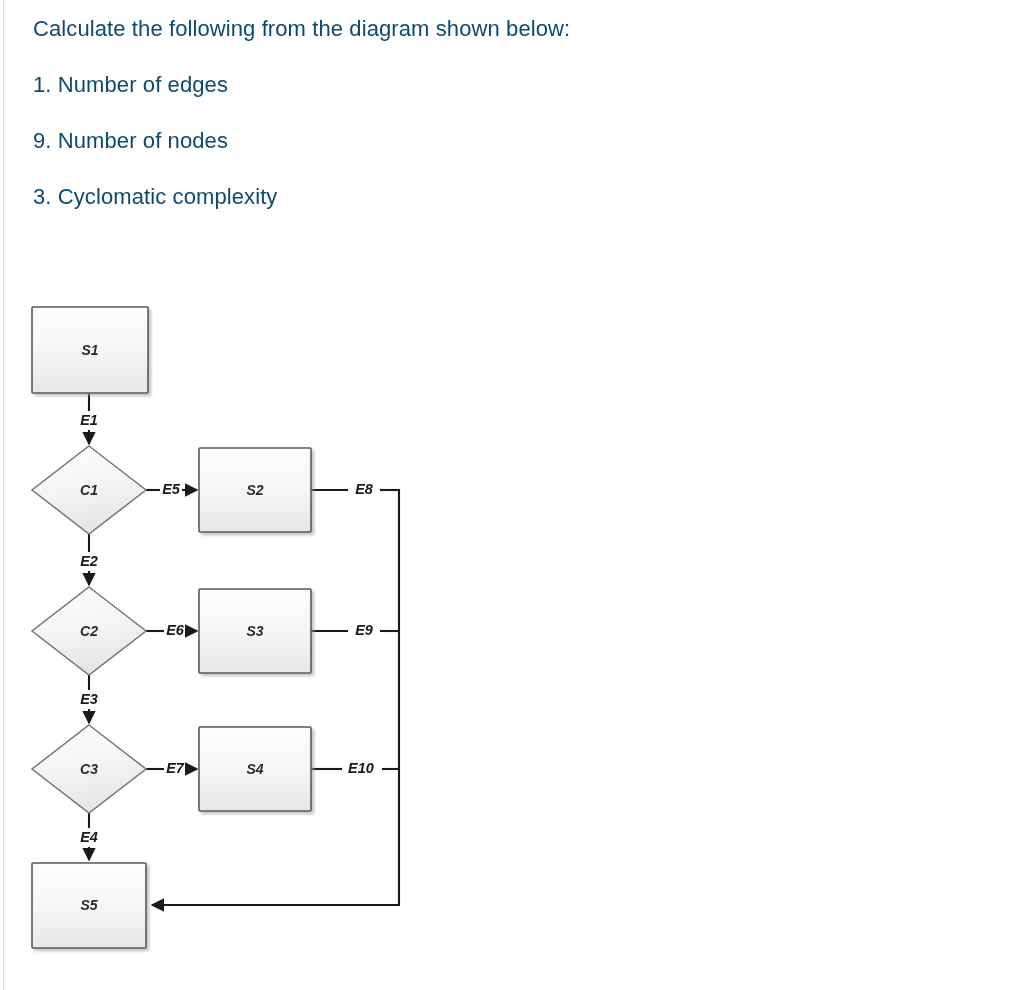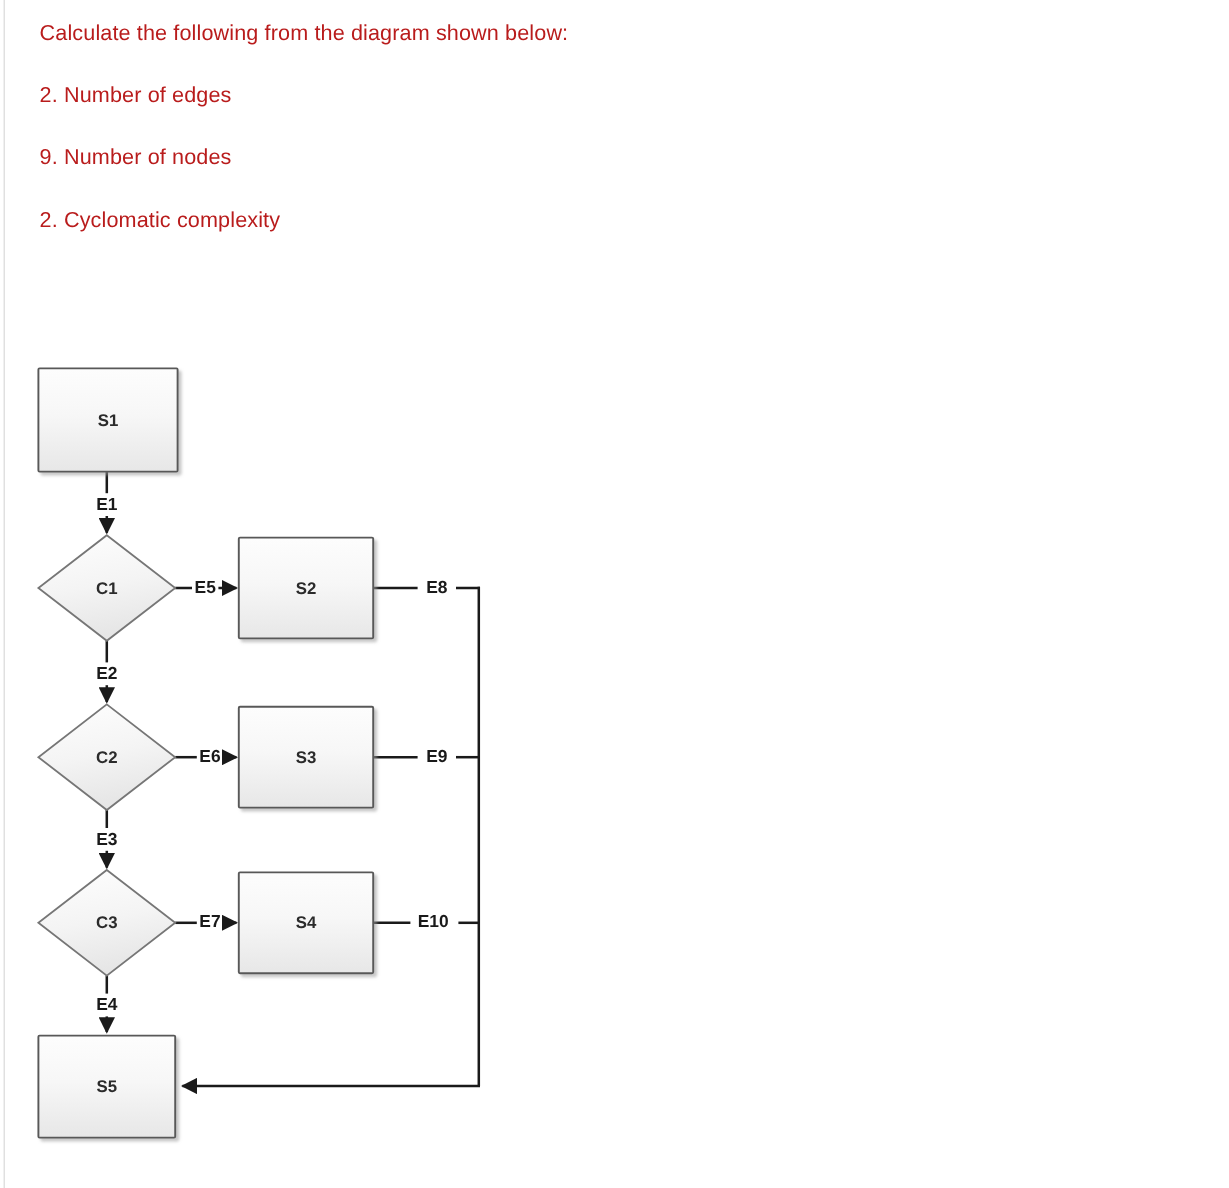--- a/index.html
+++ b/index.html
@@ -30,33 +30,34 @@
     height: 990px;
     background: #d9d9d9;
   }
   #prompt {
     position: absolute;
     left: 33px;
     top: 18px;
     width: 900px;
   }
   #prompt .line {
-    font-size: 18px;
+    font-size: 22px;
     line-height: 1.0;
-    color: #b91c1c;
+    color: #0c4a6e;
     margin: 0 0 34px 0;
     white-space: nowrap;
     letter-spacing: 0.1px;
   }
   #diagram {
     position: absolute;
     left: 0;
     top: 0;
     width: 864px;
     height: 990px;
+    font-style: italic;
   }
   svg { display: block; }
   .nodelabel {
     font-family: "Liberation Sans", sans-serif;
     font-size: 14px;
     font-weight: bold;
     fill: #2b2b2b;
     text-anchor: middle;
     dominant-baseline: middle;
   }
@@ -71,23 +72,23 @@
 </style>
 </head>
 <body>
 
 <div id="page">
 
   <div id="left-rule"></div>
 
   <div id="prompt">
     <p class="line">Calculate the following from the diagram shown below:</p>
-    <p class="line">2. Number of edges</p>
+    <p class="line">1. Number of edges</p>
     <p class="line">9. Number of nodes</p>
-    <p class="line">2. Cyclomatic complexity</p>
+    <p class="line">3. Cyclomatic complexity</p>
   </div>
 
   <div id="diagram">
     <svg width="1024" height="990" viewBox="0 0 1024 990">
       <defs>
         <linearGradient id="boxgrad" x1="0" y1="0" x2="0" y2="1">
           <stop offset="0%" stop-color="#fdfdfd"></stop>
           <stop offset="45%" stop-color="#f7f7f7"></stop>
           <stop offset="100%" stop-color="#e7e7e7"></stop>
         </linearGradient>

